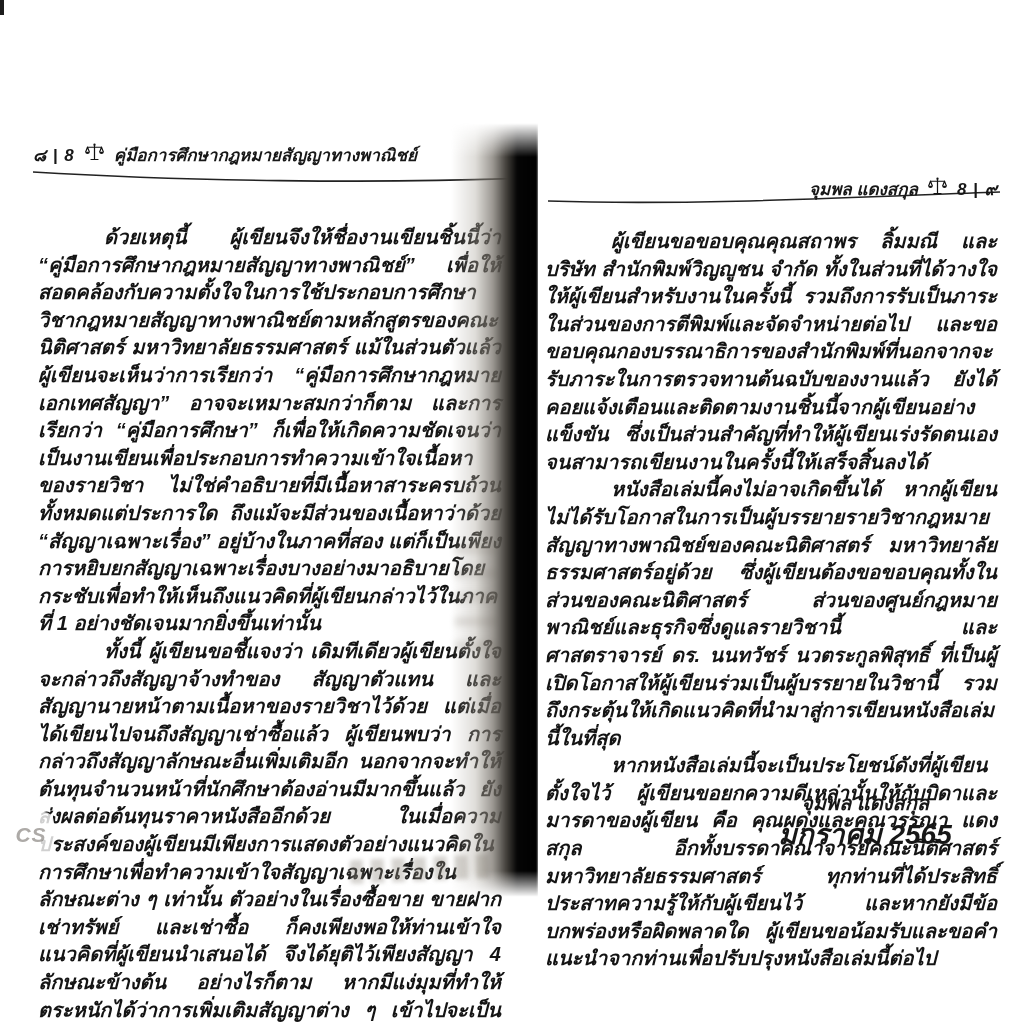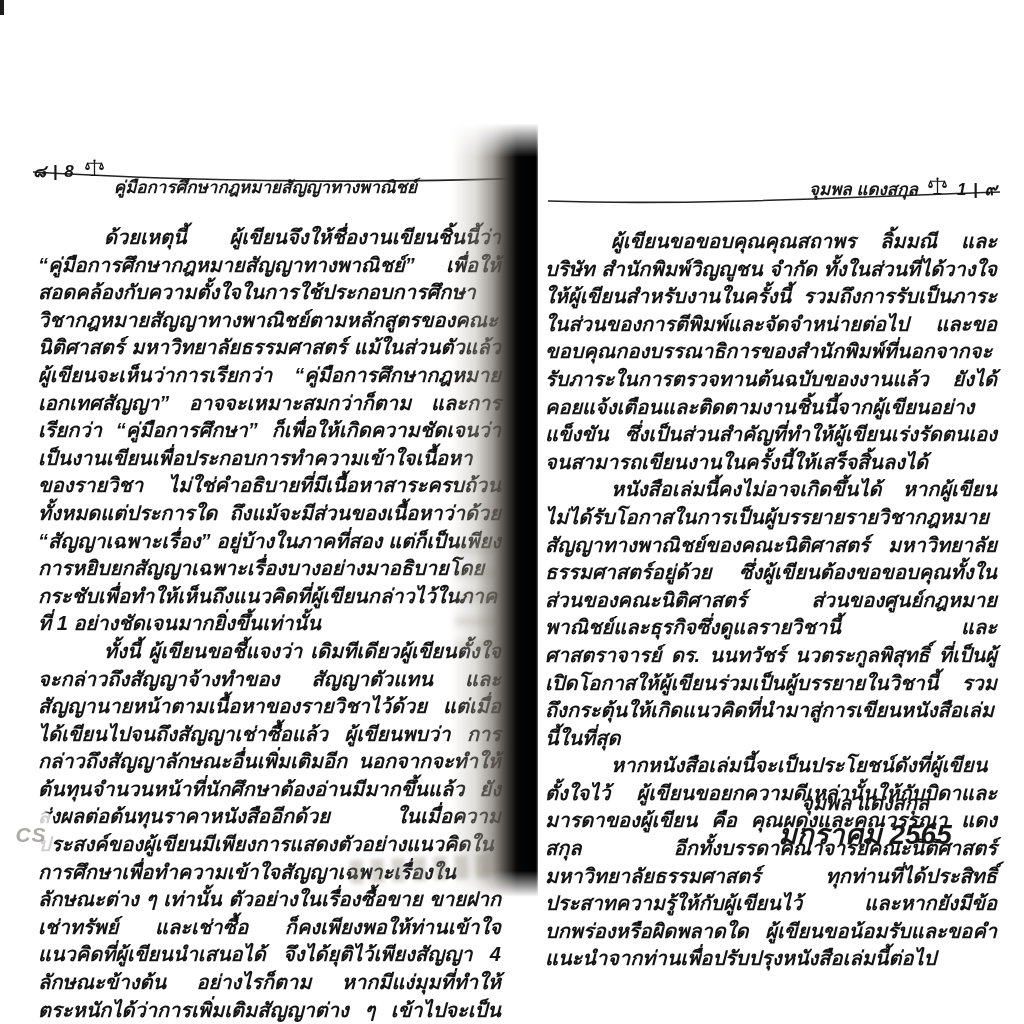--- a/index.html
+++ b/index.html
@@ -5,21 +5,21 @@
   html,body{margin:0;padding:0;background:#fff;}
   .scan{
     position:relative;width:1024px;height:1024px;background:#fff;overflow:hidden;
     font-family:"Liberation Sans","DejaVu Sans",sans-serif;color:#171717;font-style:italic;
   }
   
   .hdr{position:absolute;display:flex;align-items:center;gap:9px;font-size:17px;white-space:nowrap;}
   .hdr-left{left:33px;top:141px;}
   .hdr-right{top:175px;right:26px;}
   .hdr .pgnum{font-weight:600;letter-spacing:1px;}
-  .hdr .hdr-title{font-weight:700;margin-top:32px;}
+  .hdr .hdr-title{font-weight:700;}
   .hdr .author{font-weight:700;}
   .scales{display:inline-block;vertical-align:middle;}
   .rules{position:absolute;left:0;top:0;width:1024px;height:1024px;pointer-events:none;}
   
   .body-col{position:absolute;font-size:20px;line-height:27.6px;text-align:justify;font-weight:600;color:#141414;}
   .body-left{left:38px;top:224px;width:463px;}
   .body-right{left:545px;top:228px;width:452px;}
   .para{margin:0;text-indent:66px;}
   .seg-bold{font-weight:800;}
   
@@ -102,21 +102,21 @@
             <path d="M8 20 H16"></path>
             <path d="M4 6 H20"></path>
           <path d="M4 6 L2 11 M4 6 L6 11"></path>
             <path d="M20 6 L18 11 M20 6 L22 11"></path>
         </g>
         <circle cx="12" cy="3.1" r="1.3" fill="#111"></circle>
         <path d="M1.4 11 A2.6 2.6 0 0 0 6.6 11 Z" fill="#111"></path>
         <path d="M17.4 11 A2.6 2.6 0 0 0 22.6 11 Z" fill="#111"></path>
       </svg>
     </span>
-    <span class="pgnum">1 | ๙</span>
+    <span class="pgnum">8 | ๙</span>
   </div>
 
   <div class="body-col body-left">
     <p class="para"><span>ด้วยเหตุนี้ ผู้เขียนจึงให้ชื่องานเขียนชิ้นนี้ว่า </span><span class="seg-bold">“คู่มือการศึกษากฎหมายสัญญาทางพาณิชย์”</span><span> เพื่อให้สอดคล้องกับความตั้งใจในการใช้ประกอบการศึกษาวิชากฎหมายสัญญาทางพาณิชย์ตามหลักสูตรของคณะนิติศาสตร์ มหาวิทยาลัยธรรมศาสตร์ แม้ในส่วนตัวแล้วผู้เขียนจะเห็นว่าการเรียกว่า </span><span class="seg-bold">“คู่มือการศึกษากฎหมายเอกเทศสัญญา”</span><span> อาจจะเหมาะสมกว่าก็ตาม และการเรียกว่า </span><span class="seg-bold">“คู่มือการศึกษา”</span><span> ก็เพื่อให้เกิดความชัดเจนว่า เป็นงานเขียนเพื่อประกอบการทำความเข้าใจเนื้อหาของรายวิชา ไม่ใช่คำอธิบายที่มีเนื้อหาสาระครบถ้วนทั้งหมดแต่ประการใด ถึงแม้จะมีส่วนของเนื้อหาว่าด้วย </span><span class="seg-bold">“สัญญาเฉพาะเรื่อง”</span><span> อยู่บ้างในภาคที่สอง แต่ก็เป็นเพียงการหยิบยกสัญญาเฉพาะเรื่องบางอย่างมาอธิบายโดยกระชับเพื่อทำให้เห็นถึงแนวคิดที่ผู้เขียนกล่าวไว้ในภาคที่ 1 อย่างชัดเจนมากยิ่งขึ้นเท่านั้น</span></p>
     <p class="para"><span>ทั้งนี้ ผู้เขียนขอชี้แจงว่า เดิมทีเดียวผู้เขียนตั้งใจจะกล่าวถึงสัญญาจ้างทำของ สัญญาตัวแทน และสัญญานายหน้าตามเนื้อหาของรายวิชาไว้ด้วย แต่เมื่อได้เขียนไปจนถึงสัญญาเช่าซื้อแล้ว ผู้เขียนพบว่า การกล่าวถึงสัญญาลักษณะอื่นเพิ่มเติมอีก นอกจากจะทำให้ต้นทุนจำนวนหน้าที่นักศึกษาต้องอ่านมีมากขึ้นแล้ว ยังส่งผลต่อต้นทุนราคาหนังสืออีกด้วย ในเมื่อความประสงค์ของผู้เขียนมีเพียงการแสดงตัวอย่างแนวคิดในการศึกษาเพื่อทำความเข้าใจสัญญาเฉพาะเรื่องในลักษณะต่าง ๆ เท่านั้น ตัวอย่างในเรื่องซื้อขาย ขายฝาก เช่าทรัพย์ และเช่าซื้อ ก็คงเพียงพอให้ท่านเข้าใจแนวคิดที่ผู้เขียนนำเสนอได้ จึงได้ยุติไว้เพียงสัญญา 4 ลักษณะข้างต้น อย่างไรก็ตาม หากมีแง่มุมที่ทำให้ตระหนักได้ว่าการเพิ่มเติมสัญญาต่าง ๆ เข้าไปจะเป็นความคุ้มค่ามากกว่าแล้ว ผู้เขียนจะได้ปรับแก้ในโอกาสต่อไป</span></p>
   </div>
 
   <div class="body-col body-right">
     <p class="para"><span>ผู้เขียนขอขอบคุณคุณสถาพร ลิ้มมณี และบริษัท สำนักพิมพ์วิญญูชน จำกัด ทั้งในส่วนที่ได้วางใจให้ผู้เขียนสำหรับงานในครั้งนี้ รวมถึงการรับเป็นภาระในส่วนของการตีพิมพ์และจัดจำหน่ายต่อไป และขอขอบคุณกองบรรณาธิการของสำนักพิมพ์ที่นอกจากจะรับภาระในการตรวจทานต้นฉบับของงานแล้ว ยังได้คอยแจ้งเตือนและติดตามงานชิ้นนี้จากผู้เขียนอย่างแข็งขัน ซึ่งเป็นส่วนสำคัญที่ทำให้ผู้เขียนเร่งรัดตนเองจนสามารถเขียนงานในครั้งนี้ให้เสร็จสิ้นลงได้</span></p>
     <p class="para"><span>หนังสือเล่มนี้คงไม่อาจเกิดขึ้นได้ หากผู้เขียนไม่ได้รับโอกาสในการเป็นผู้บรรยายรายวิชากฎหมายสัญญาทางพาณิชย์ของคณะนิติศาสตร์ มหาวิทยาลัยธรรมศาสตร์อยู่ด้วย ซึ่งผู้เขียนต้องขอขอบคุณทั้งในส่วนของคณะนิติศาสตร์ ส่วนของศูนย์กฎหมายพาณิชย์และธุรกิจซึ่งดูแลรายวิชานี้ และศาสตราจารย์ ดร. นนทวัชร์ นวตระกูลพิสุทธิ์ ที่เป็นผู้เปิดโอกาสให้ผู้เขียนร่วมเป็นผู้บรรยายในวิชานี้ รวมถึงกระตุ้นให้เกิดแนวคิดที่นำมาสู่การเขียนหนังสือเล่มนี้ในที่สุด</span></p>

